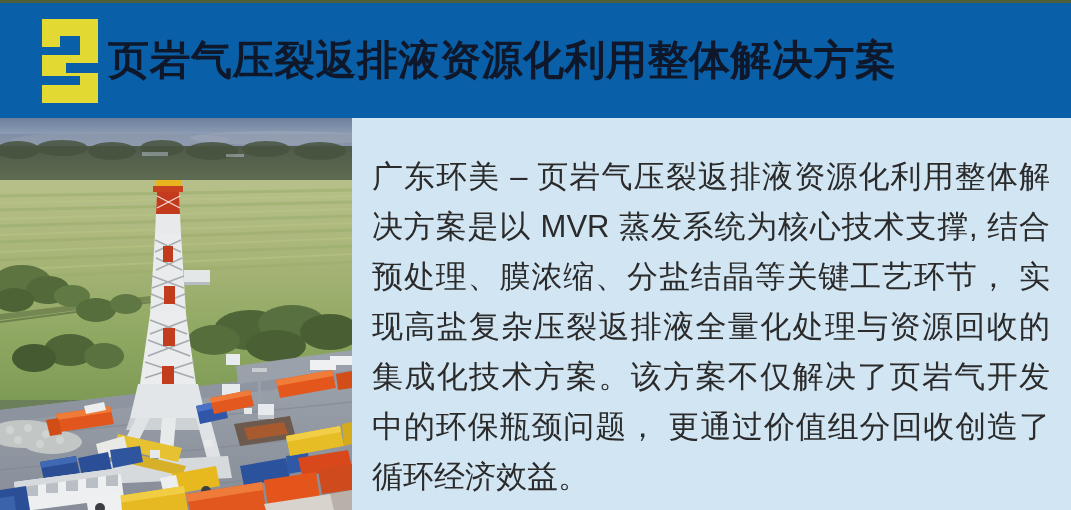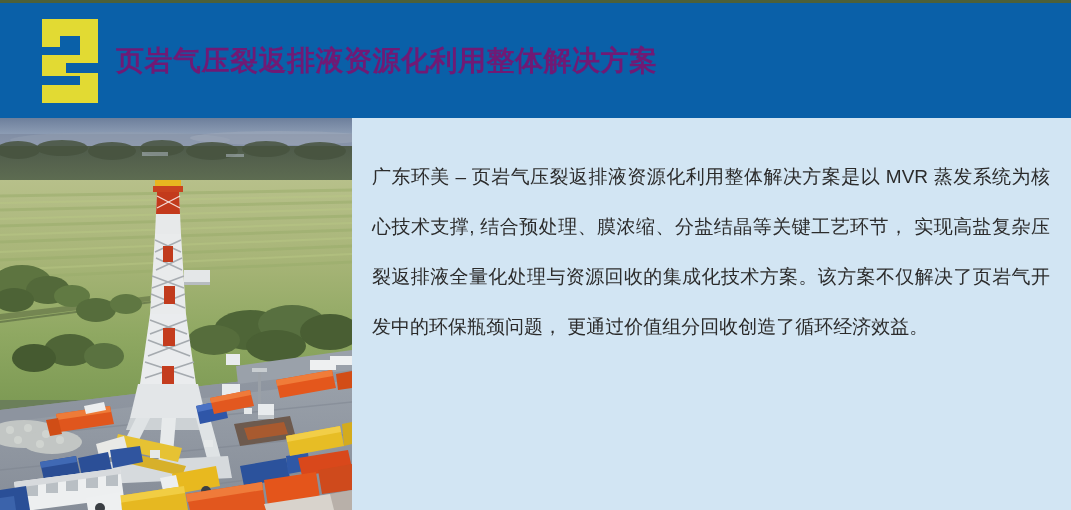--- a/index.html
+++ b/index.html
@@ -40,23 +40,22 @@
   }
   .badge-number {
     margin-left: 36px;
     width: 72px;
     height: 84px;
     flex: 0 0 auto;
     position: relative;
   }
   .badge-number svg { display: block; }
   .header-title {
-    margin-left: 8px;
-    color: #701a75;
-    font-size: 28px;
+    color: #0f172a;
+    font-size: 41px;
     font-weight: bold;
     letter-spacing: 0.5px;
     line-height: 1;
     white-space: nowrap;
     font-family: "Liberation Sans", "DejaVu Sans", sans-serif;
   }
 
   
   .body-area {
     position: absolute;
@@ -75,21 +74,21 @@
   }
   .photo-frame svg { display: block; }
 
   
   .description {
     position: absolute;
     left: 372px;
     top: 152px;
     width: 678px;
     color: #2b2b2b;
-    font-size: 19px;
+    font-size: 31px;
     line-height: 50px;
     text-align: justify;
     text-justify: inter-character;
     font-family: "Liberation Sans", "DejaVu Sans", sans-serif;
     font-weight: normal;
   }
   .description p { margin: 0; }
 </style>
 </head>
 <body>

